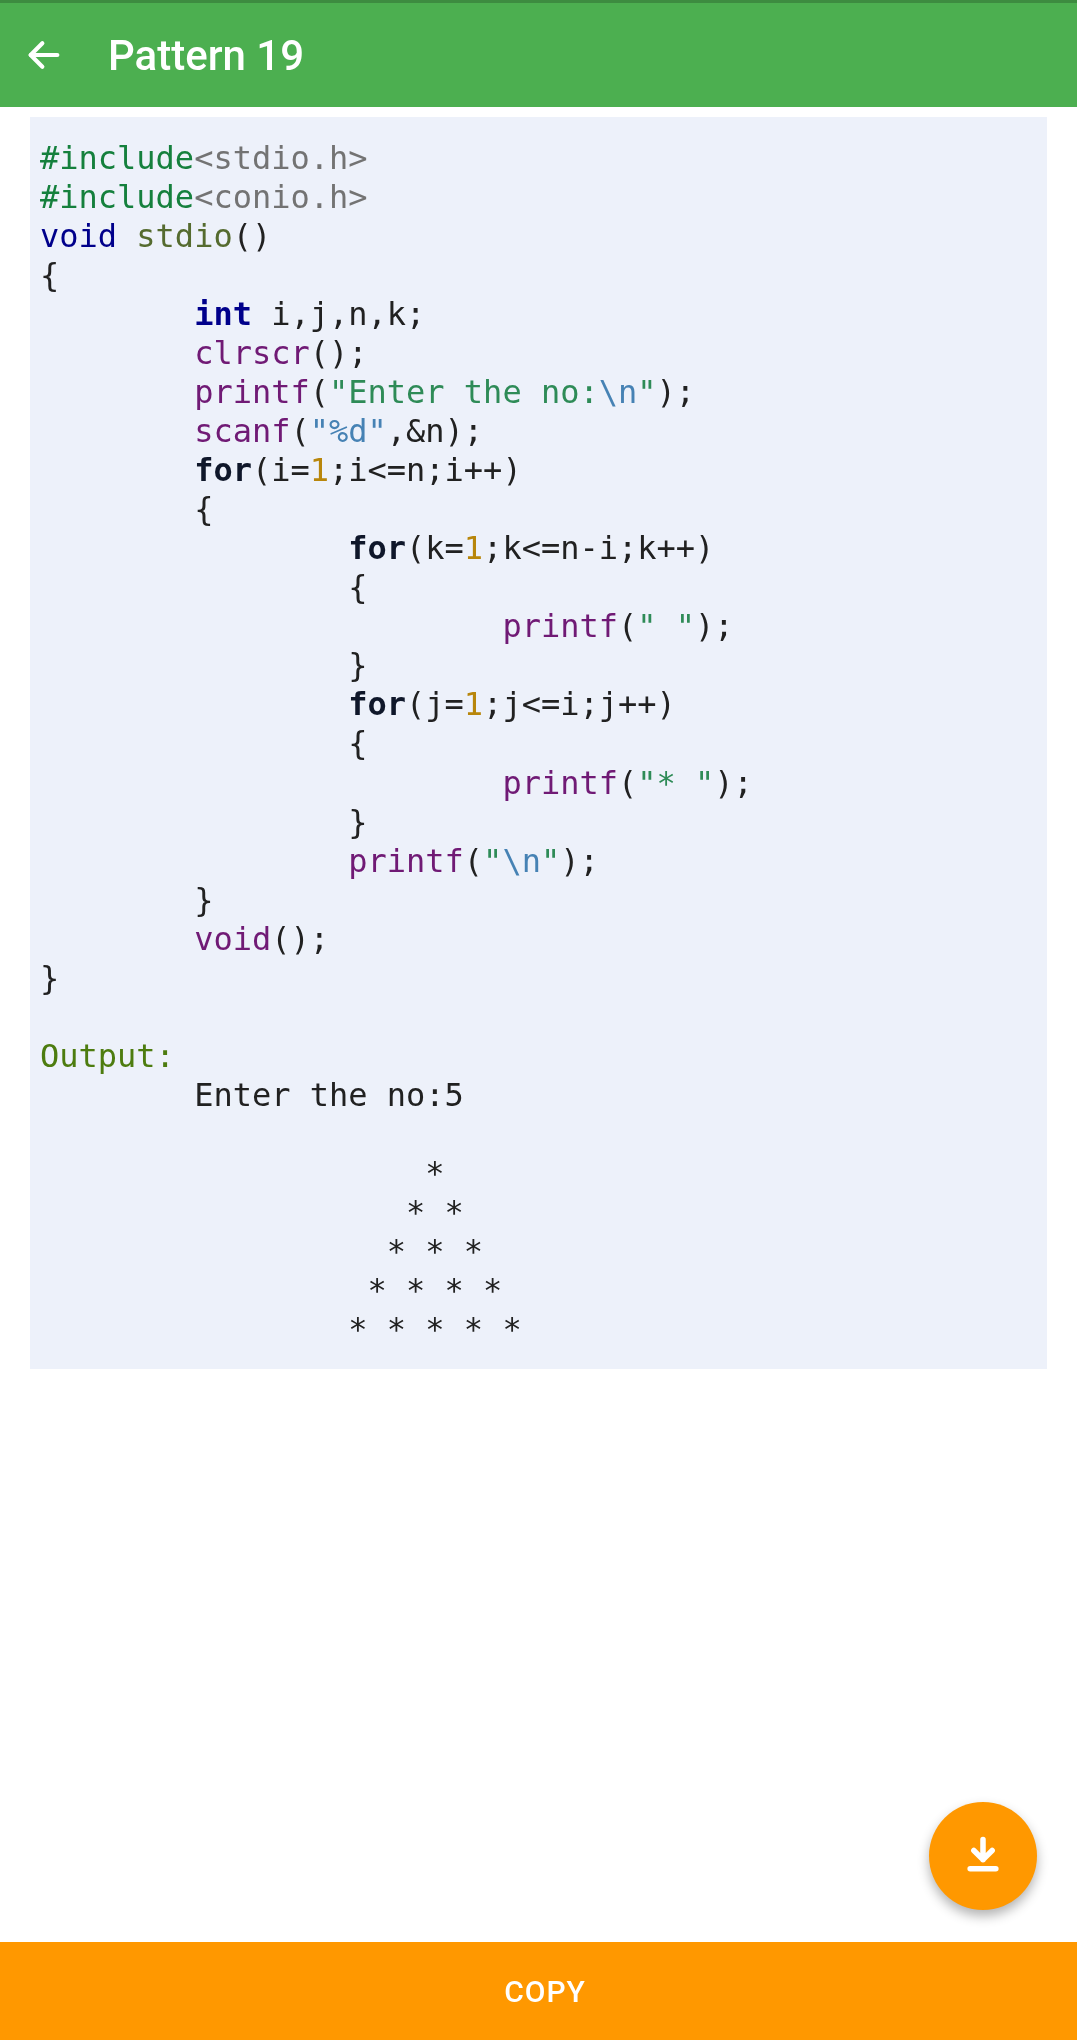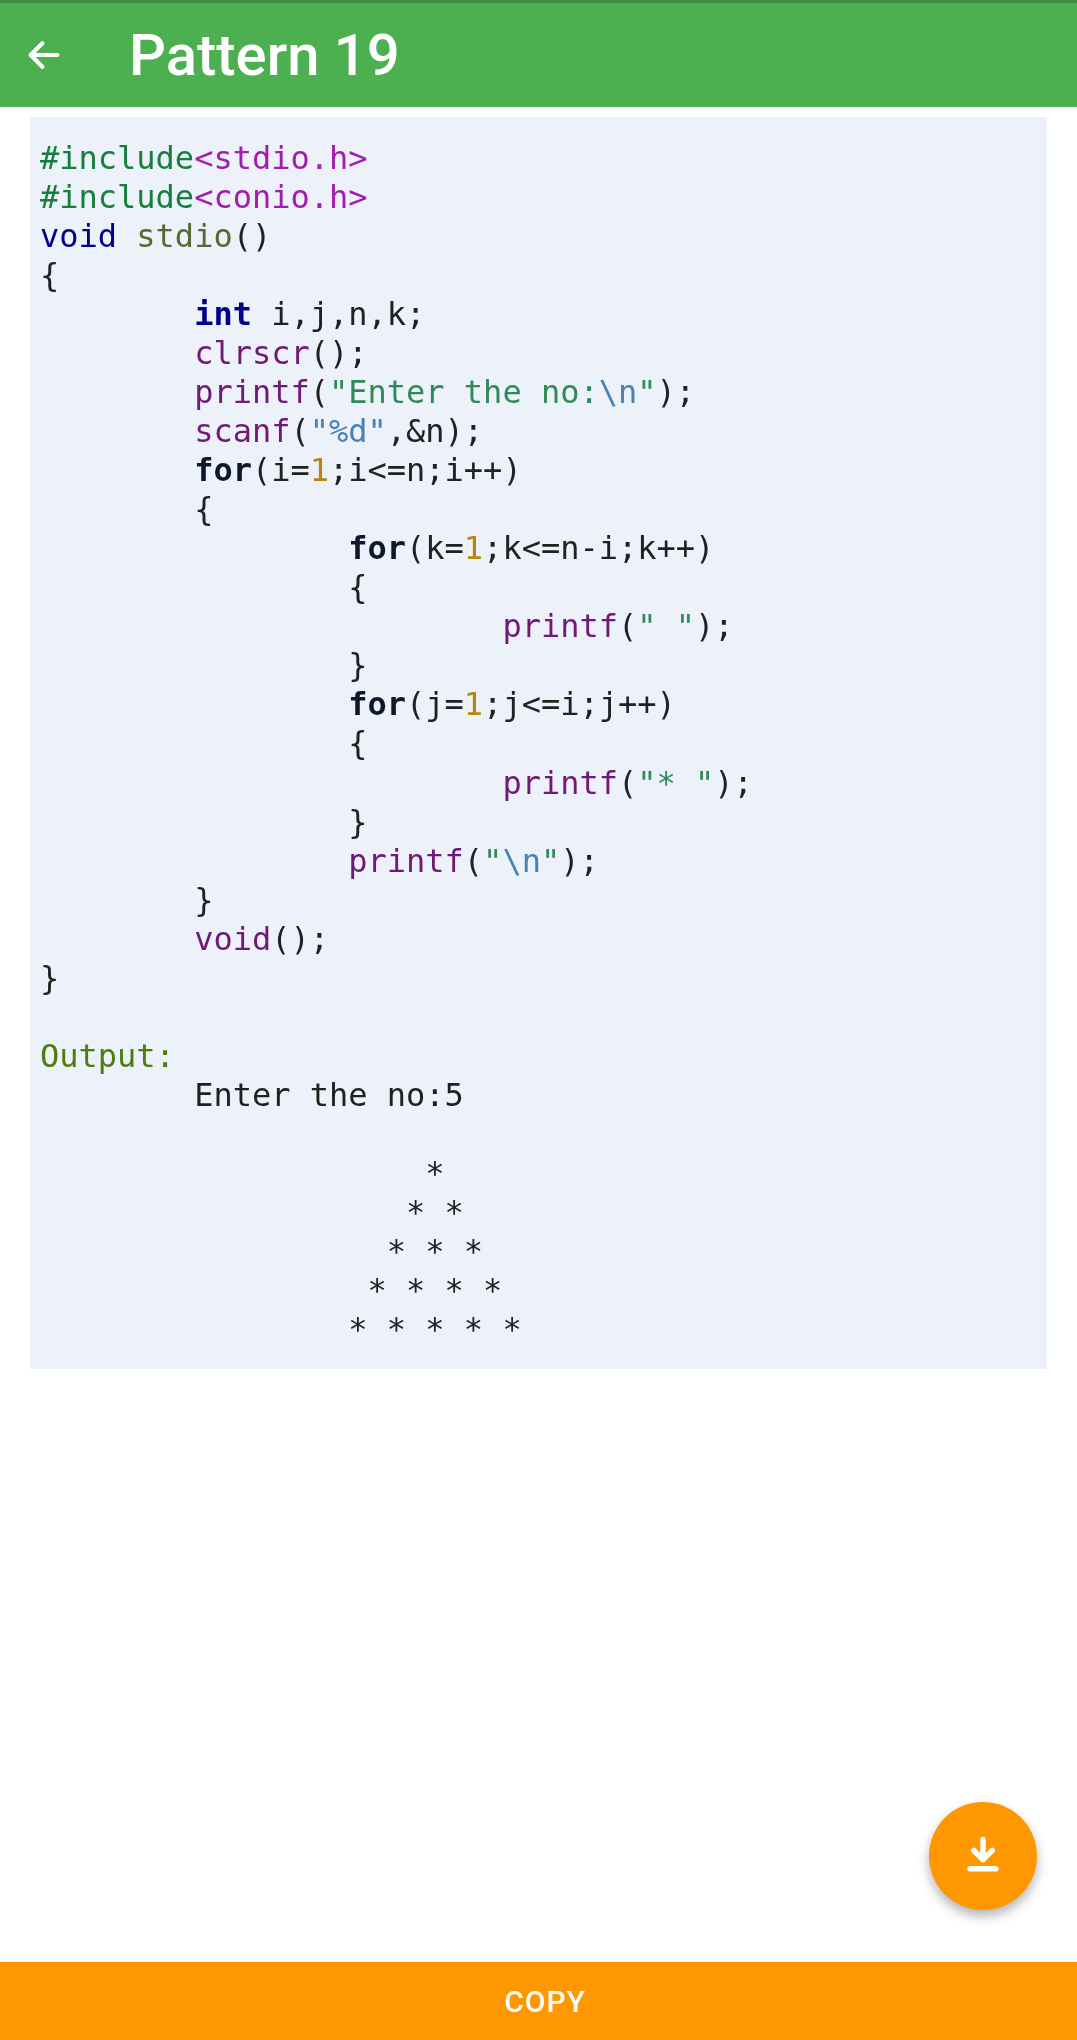--- a/index.html
+++ b/index.html
@@ -26,59 +26,58 @@
   width: 48px;
   height: 48px;
   display: flex;
   align-items: center;
   justify-content: center;
   cursor: pointer;
 }
 .back-icon svg { width: 40px; height: 40px; }
 .title {
   color: #ffffff;
-  font-size: 58px;
+  font-size: 42px;
   font-weight: 500;
-  margin-left: 21px;
 }
 .content {
   padding: 10px 30px 20px 30px;
   height: calc(100% - 107px - 98px);
   overflow: auto;
 }
 .code-block {
   background: #edf1fa;
   padding: 22px 10px 20px 10px;
   font-family: "Consolas", "Monaco", monospace;
   font-size: 32px;
   line-height: 1.22;
   white-space: pre;
   color: #212121;
 }
 .kw-preproc { color: #15803d; }
-.angle { color: #a21caf; text-align: center; }
+.angle { color: #737373; text-align: center; }
 .kw-void { color: #00008b; font-weight: normal; }
 .kw-int { color: #00008b; font-weight: bold; }
 .kw-for { color: #0f172a; font-weight: bold; }
 .fn-main { color: #556b2f; }
 .fn { color: #701a75; }
 .str { color: #2e8b57; }
 .fmt { color: #4682b4; }
 .num { color: #b8860b; }
 .paren { color: #212121; }
 .brace { color: #212121; }
 .output-label { color: #4d7c0f; text-align: right; }
 .nl { color: #4682b4; }
 
 .bottom-bar {
   position: absolute;
   bottom: 0;
   left: 0;
   right: 0;
-  height: 78px;
+  height: 98px;
   background: #ff9800;
   display: flex;
   padding-left: 13px;
 }
 .bottom-btn {
   flex: 1;
   display: flex;
   align-items: center;
   justify-content: center;
   color: #ffffff;

